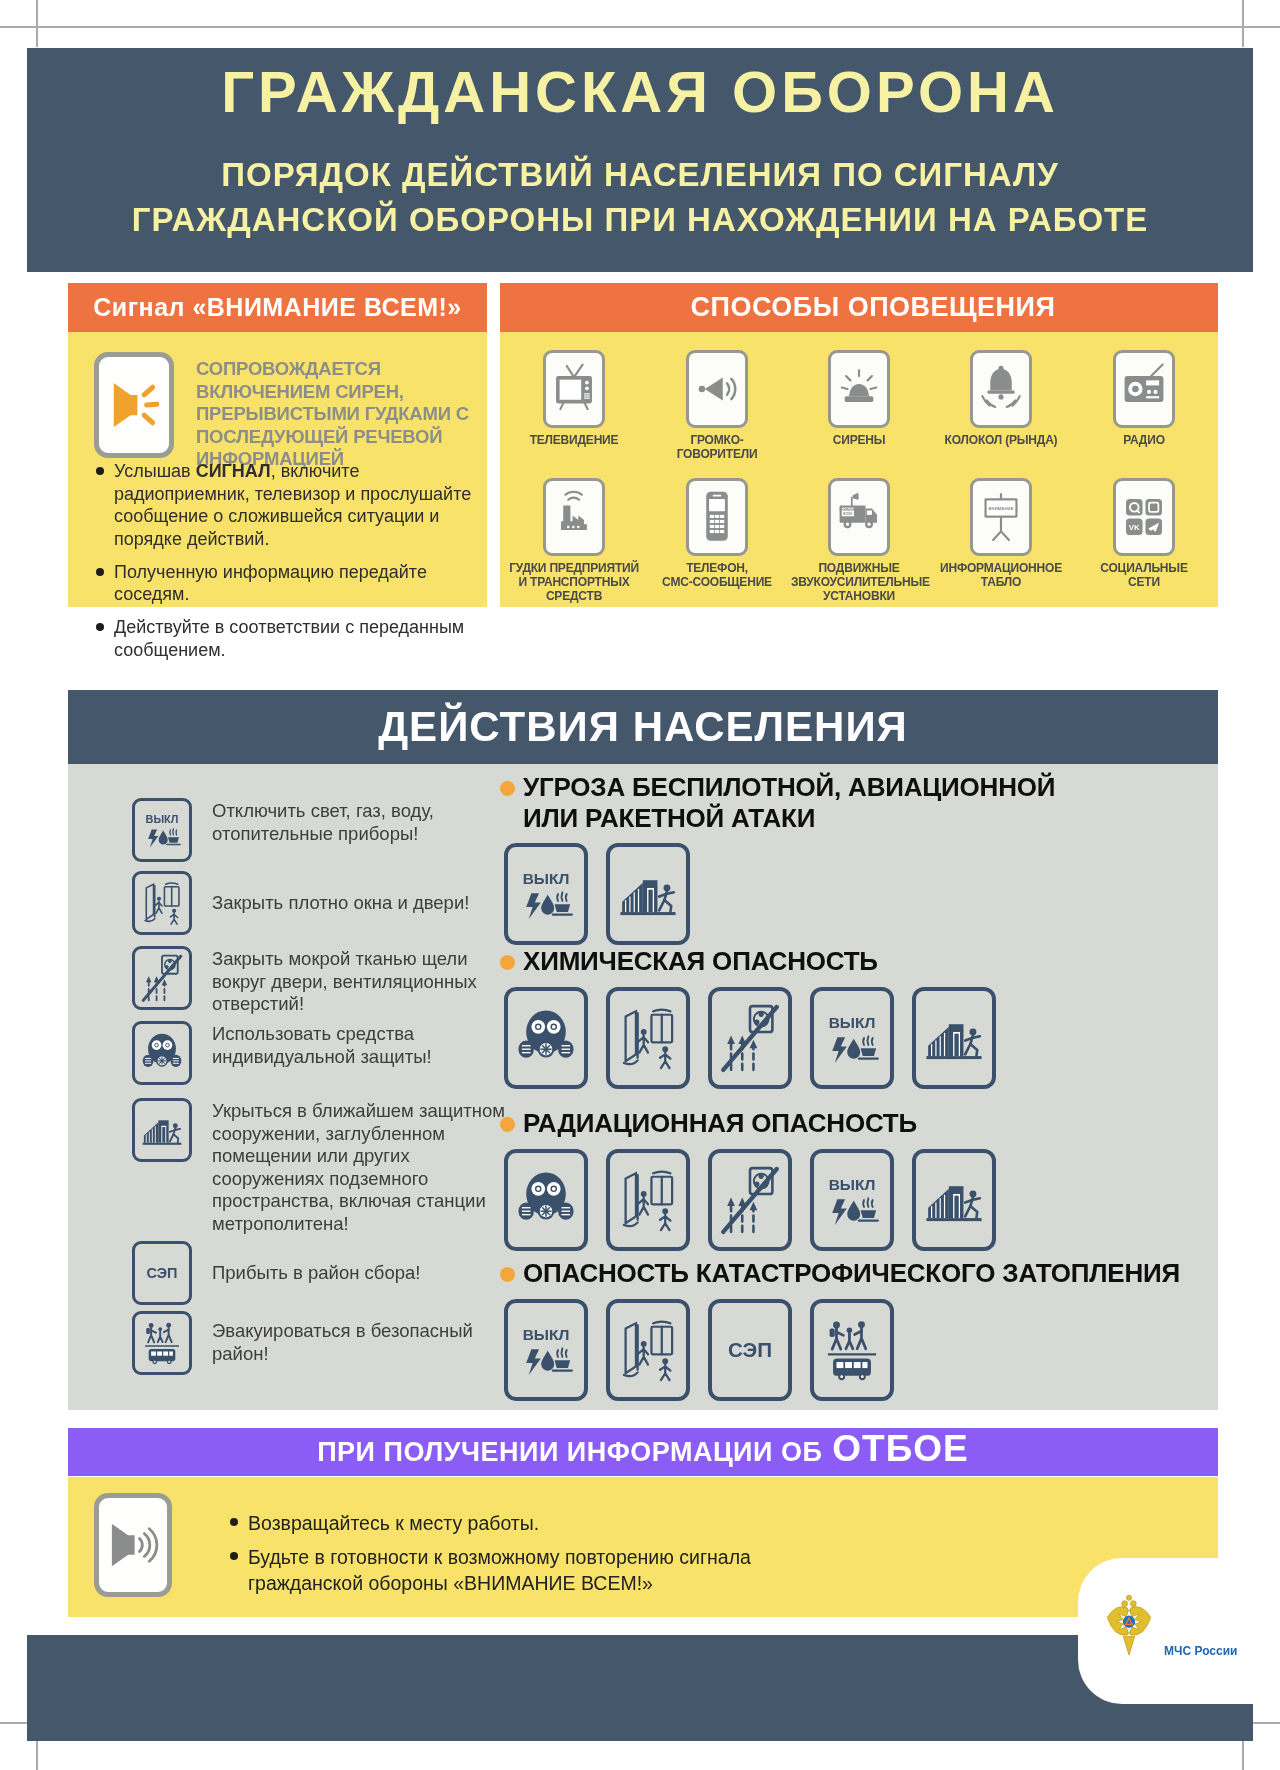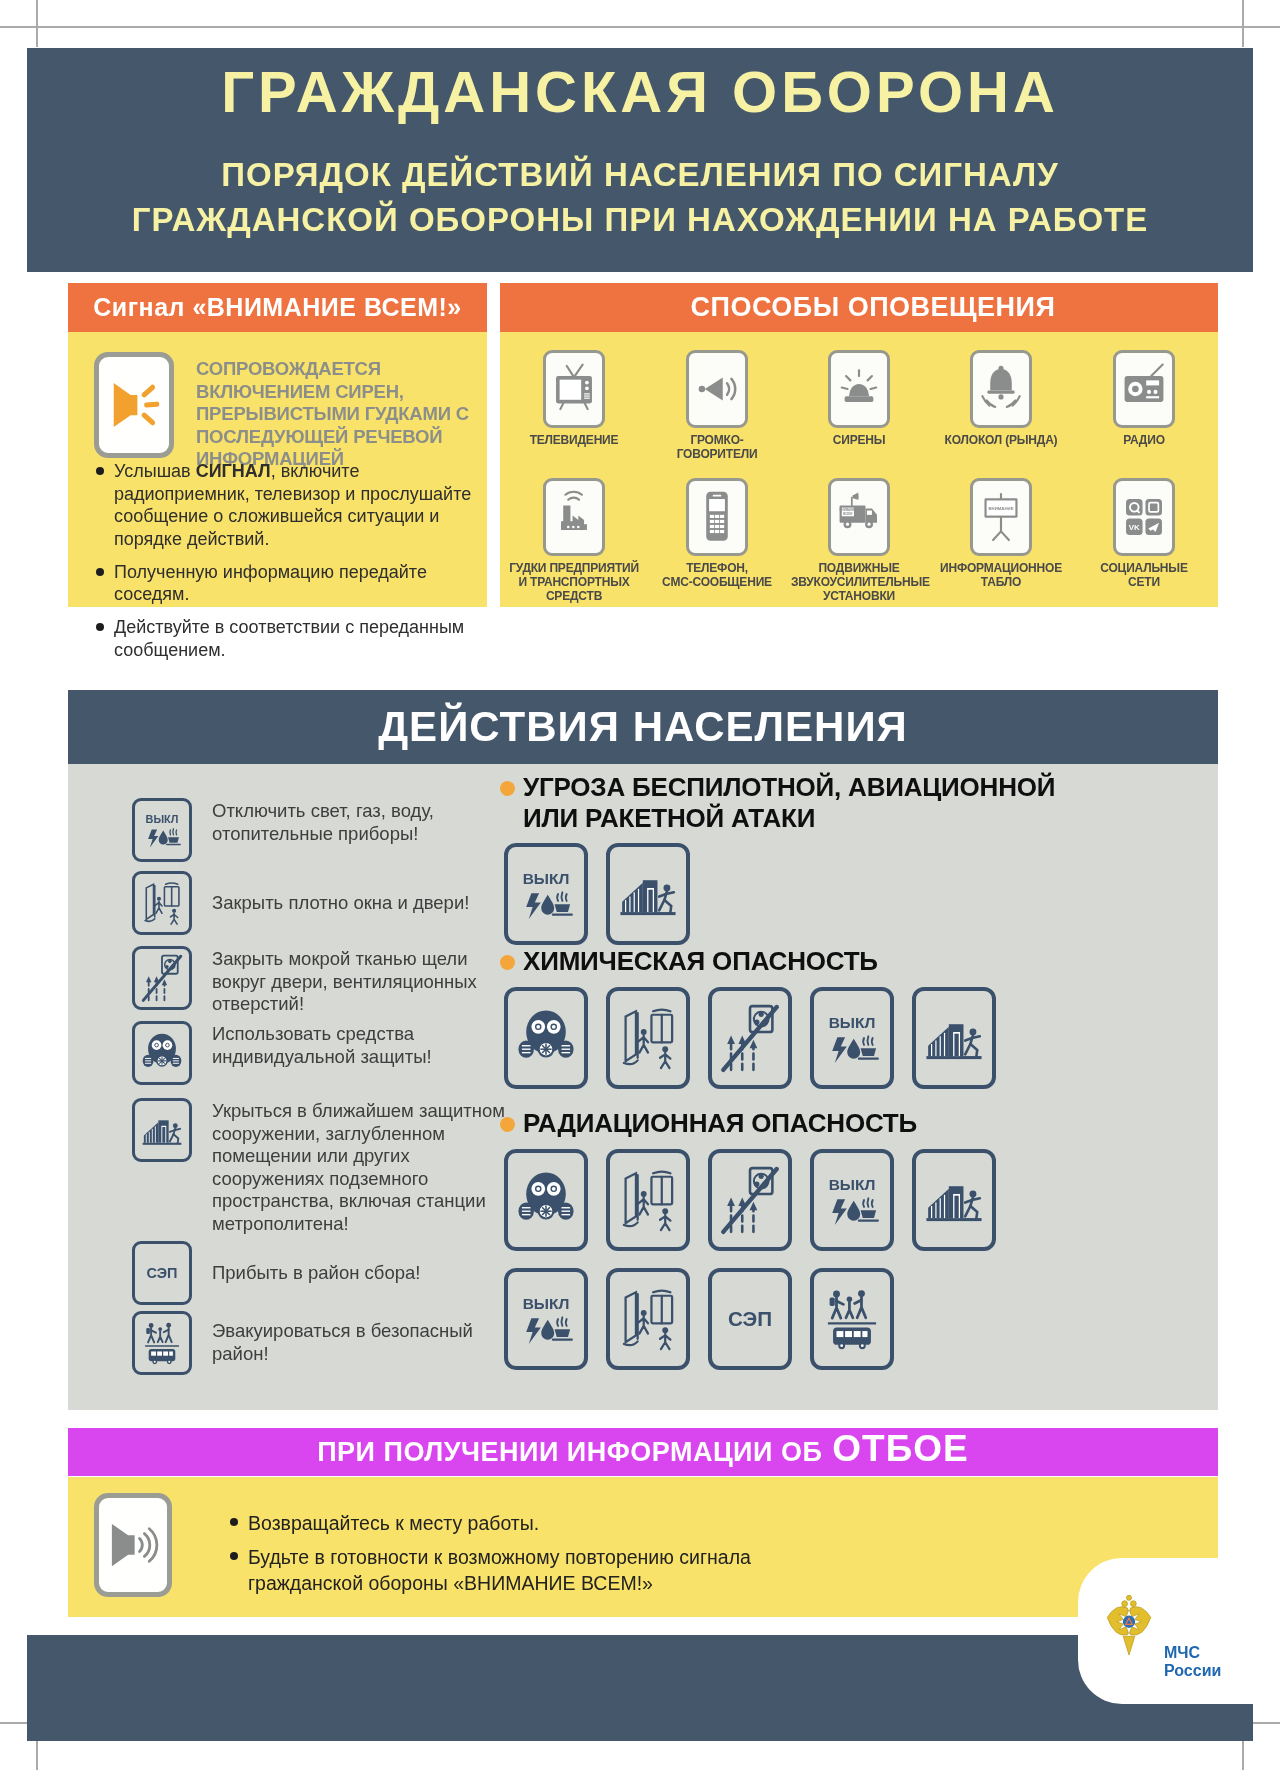--- a/index.html
+++ b/index.html
@@ -57,36 +57,36 @@
   .scen{position:absolute;left:432px;width:706px;}
   .stitle{display:flex;}
   .sdot{width:15px;height:15px;border-radius:50%;background:#F4A63B;flex:none;margin:9px 8px 0 0;}
   .stitle h3{margin:0;font-size:26px;font-weight:800;color:#0F0F0F;line-height:1.18;letter-spacing:-0.2px;}
   .srow{display:flex;gap:18px;margin-top:10px;margin-left:4px;}
   .scard{width:76px;height:94px;border:4px solid #3A506B;border-radius:12px;display:flex;
         align-items:center;justify-content:center;color:#3A506B;background:transparent;}
   .scard svg{width:62px;height:78px;}
 
   
-  .ac-head{left:68px;top:1428px;width:1150px;height:48px;background:#d946ef;display:flex;
+  .ac-head{left:68px;top:1428px;width:1150px;height:48px;background:#8b5cf6;display:flex;
         align-items:baseline;justify-content:center;color:#fff;gap:10px;}
   .ac-pre{font-size:27px;font-weight:700;letter-spacing:.5px;}
   .ac-strong{font-size:37px;font-weight:800;letter-spacing:1px;}
   .ac-body{left:68px;top:1477px;width:1150px;height:140px;background:#F9E269;}
   .ac-tile{left:26px;top:16px;width:68px;height:94px;color:#8A8D8C;}
   .ac-tile svg{width:52px;height:52px;}
   .ac-list{position:absolute;left:150px;top:22px;width:640px;margin:12px;padding:0;list-style:none;}
   .ac-list li{display:flex;margin-bottom:9px;font-size:19.5px;color:#222;line-height:1.3;}
 
   
   .footer{left:27px;top:1635px;width:1226px;height:106px;background:#45576B;}
   .emblem-box{left:1078px;top:1558px;width:175px;height:146px;background:#fff;
         border-radius:44px 0 0 44px;z-index:5;}
   .emblem-box svg{position:absolute;left:22px;top:34px;width:58px;height:74px;}
-  .agency{position:absolute;left:86px;top:86px;font-size:16px;font-weight:800;color:#1F67B0;}
+  .agency{position:absolute;left:86px;top:86px;font-size:12px;font-weight:800;color:#1F67B0;}
 </style>
 </head>
 <body>
 
 <svg width="0" height="0" style="position:absolute" aria-hidden="true">
 <defs>
   <symbol id="sym-speaker-rays" viewBox="0 0 64 64">
     <path d="M8 6 L8 58 L28 44 L36 44 L36 20 L28 20 Z" fill="currentColor"></path>
     <g stroke="currentColor" stroke-width="6" stroke-linecap="round">
       <line x1="44" y1="20" x2="54" y2="11"></line>
@@ -653,20 +653,24 @@
           </div>
         <div class="scard">
             <svg viewBox="0 0 72 86">
               <use href="#sym-shelter"></use>
             </svg>
           </div>
       </div>
     </div>
 
     <div class="scen" style="top:494px">
+      <div class="stitle">
+          <span class="sdot"></span>
+        <h3>ОПАСНОСТЬ КАТАСТРОФИЧЕСКОГО ЗАТОПЛЕНИЯ</h3>
+        </div>
       <div class="srow">
         <div class="scard">
             <svg viewBox="0 0 72 86">
               <use href="#sym-vykl"></use>
             </svg>
           </div>
         <div class="scard">
             <svg viewBox="0 0 72 86">
               <use href="#sym-doors"></use>
             </svg>

